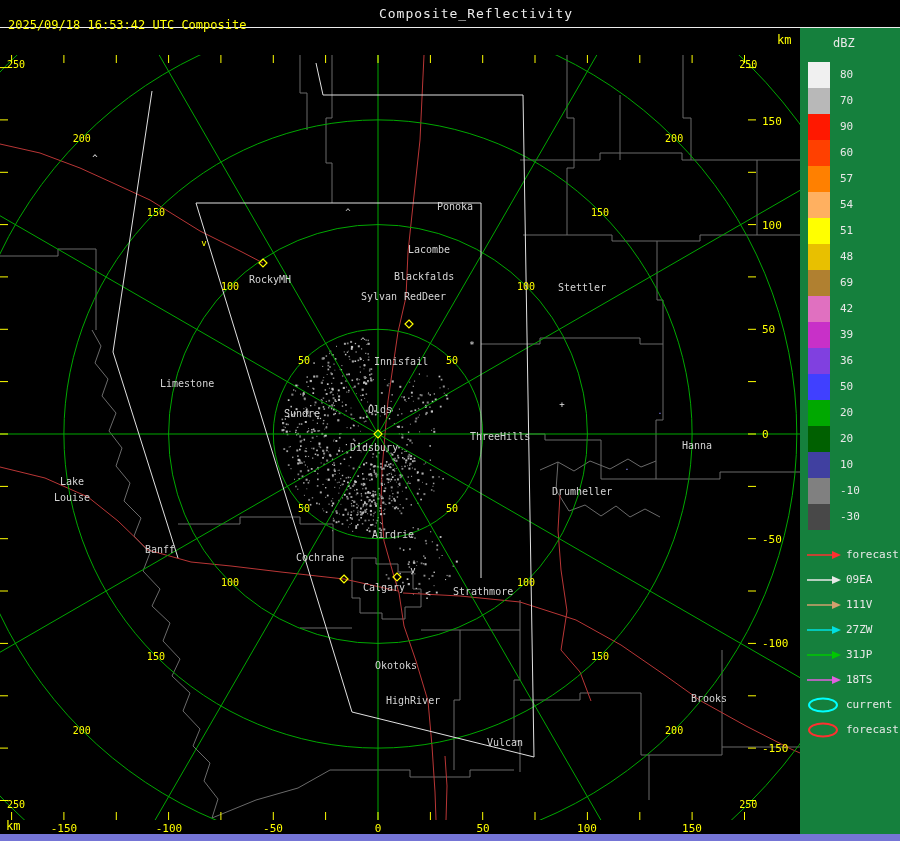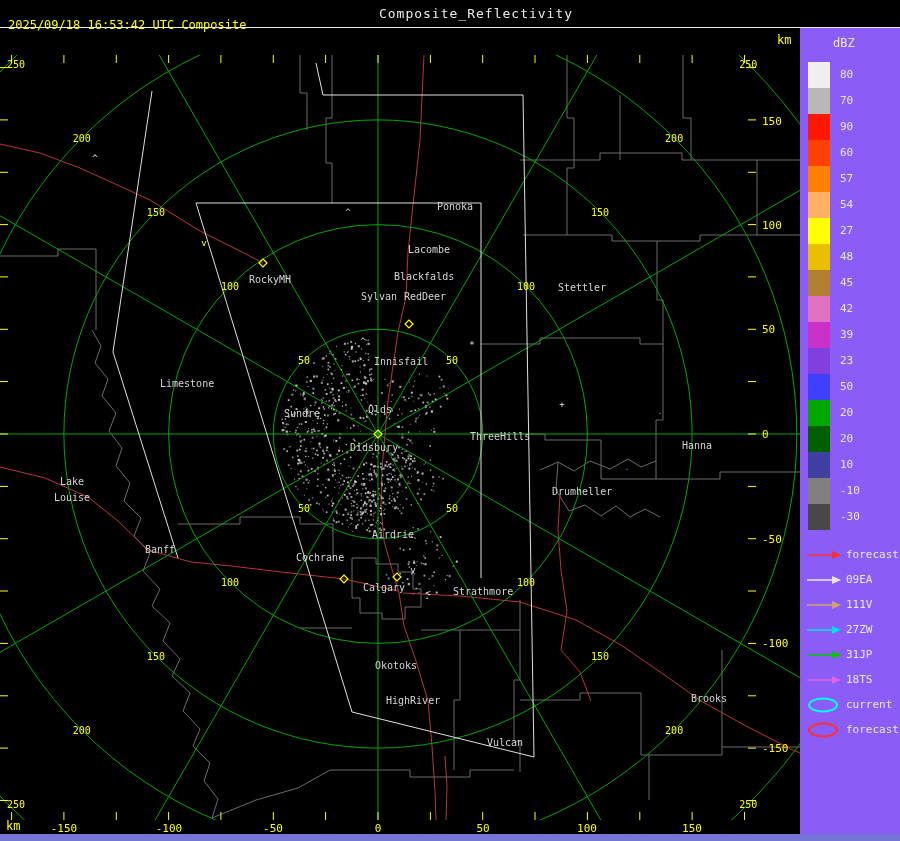--- a/index.html
+++ b/index.html
@@ -6,21 +6,21 @@
   body{width:900px;height:841px;position:relative;overflow:hidden;
        font-family:"DejaVu Sans Mono","Liberation Mono",monospace;}
   .titlebar{position:absolute;left:0;top:0;width:900px;height:27px;background:#000;
             border-bottom:1px solid #ececec;color:#ececec;font-size:13px;letter-spacing:1px;
             text-align:center;line-height:27px;z-index:5;padding-left:26px;}
   .timestamp{position:absolute;left:8px;top:18px;color:#ffff00;font-size:12px;z-index:5;}
   .km-top{position:absolute;left:777px;top:33px;color:#ffff00;font-size:12px;z-index:5;}
   .km-bottom{position:absolute;left:6px;top:819px;color:#ffff00;font-size:12px;z-index:7;}
   #map{position:absolute;left:0;top:0;z-index:1;}
   #map text{font-family:"DejaVu Sans Mono","Liberation Mono",monospace;}
-  .panel{position:absolute;left:800px;top:28px;width:100px;height:813px;background:#8b5cf6;z-index:4;}
+  .panel{position:absolute;left:800px;top:28px;width:100px;height:813px;background:#15803d;z-index:4;}
   .cb-title{position:absolute;left:33px;top:8px;color:#e8e8e8;font-size:12px;}
   .swatches{position:absolute;left:8px;top:34px;width:90px;text-align:right;}
   .cb-row{height:26px;position:relative;}
   .cb-swatch{position:absolute;left:0;top:0;width:22px;height:26px;}
   .cb-label{position:absolute;left:32px;top:0;height:26px;line-height:26px;color:#e8e8e8;font-size:11px;}
   .legend{position:absolute;left:6px;top:514px;}
   .lg-row{height:25px;display:flex;align-items:center;}
   .lg-label{color:#e8e8e8;font-size:11px;margin-left:4px;}
   .bottombar{position:absolute;left:0;top:834px;width:900px;height:7px;z-index:6;}
 </style>
@@ -1155,41 +1155,41 @@
       <div class="cb-row">
         <div class="cb-swatch" style="background: rgb(255, 128, 0);"></div>
         <div class="cb-label">57</div>
       </div>
       <div class="cb-row">
         <div class="cb-swatch" style="background: rgb(255, 176, 96);"></div>
         <div class="cb-label">54</div>
       </div>
       <div class="cb-row">
         <div class="cb-swatch" style="background: rgb(255, 255, 0);"></div>
-        <div class="cb-label">27</div>
+        <div class="cb-label">51</div>
       </div>
       <div class="cb-row">
         <div class="cb-swatch" style="background: rgb(232, 192, 0);"></div>
         <div class="cb-label">48</div>
       </div>
       <div class="cb-row">
         <div class="cb-swatch" style="background: rgb(176, 128, 48);"></div>
-        <div class="cb-label">45</div>
+        <div class="cb-label">69</div>
       </div>
       <div class="cb-row">
         <div class="cb-swatch" style="background: rgb(224, 112, 192);"></div>
         <div class="cb-label">42</div>
       </div>
       <div class="cb-row">
         <div class="cb-swatch" style="background: rgb(200, 48, 200);"></div>
         <div class="cb-label">39</div>
       </div>
       <div class="cb-row">
         <div class="cb-swatch" style="background: rgb(128, 64, 224);"></div>
-        <div class="cb-label">23</div>
+        <div class="cb-label">36</div>
       </div>
       <div class="cb-row">
         <div class="cb-swatch" style="background: rgb(64, 64, 255);"></div>
         <div class="cb-label">50</div>
       </div>
       <div class="cb-row">
         <div class="cb-swatch" style="background: rgb(0, 168, 0);"></div>
         <div class="cb-label">20</div>
       </div>
       <div class="cb-row">

